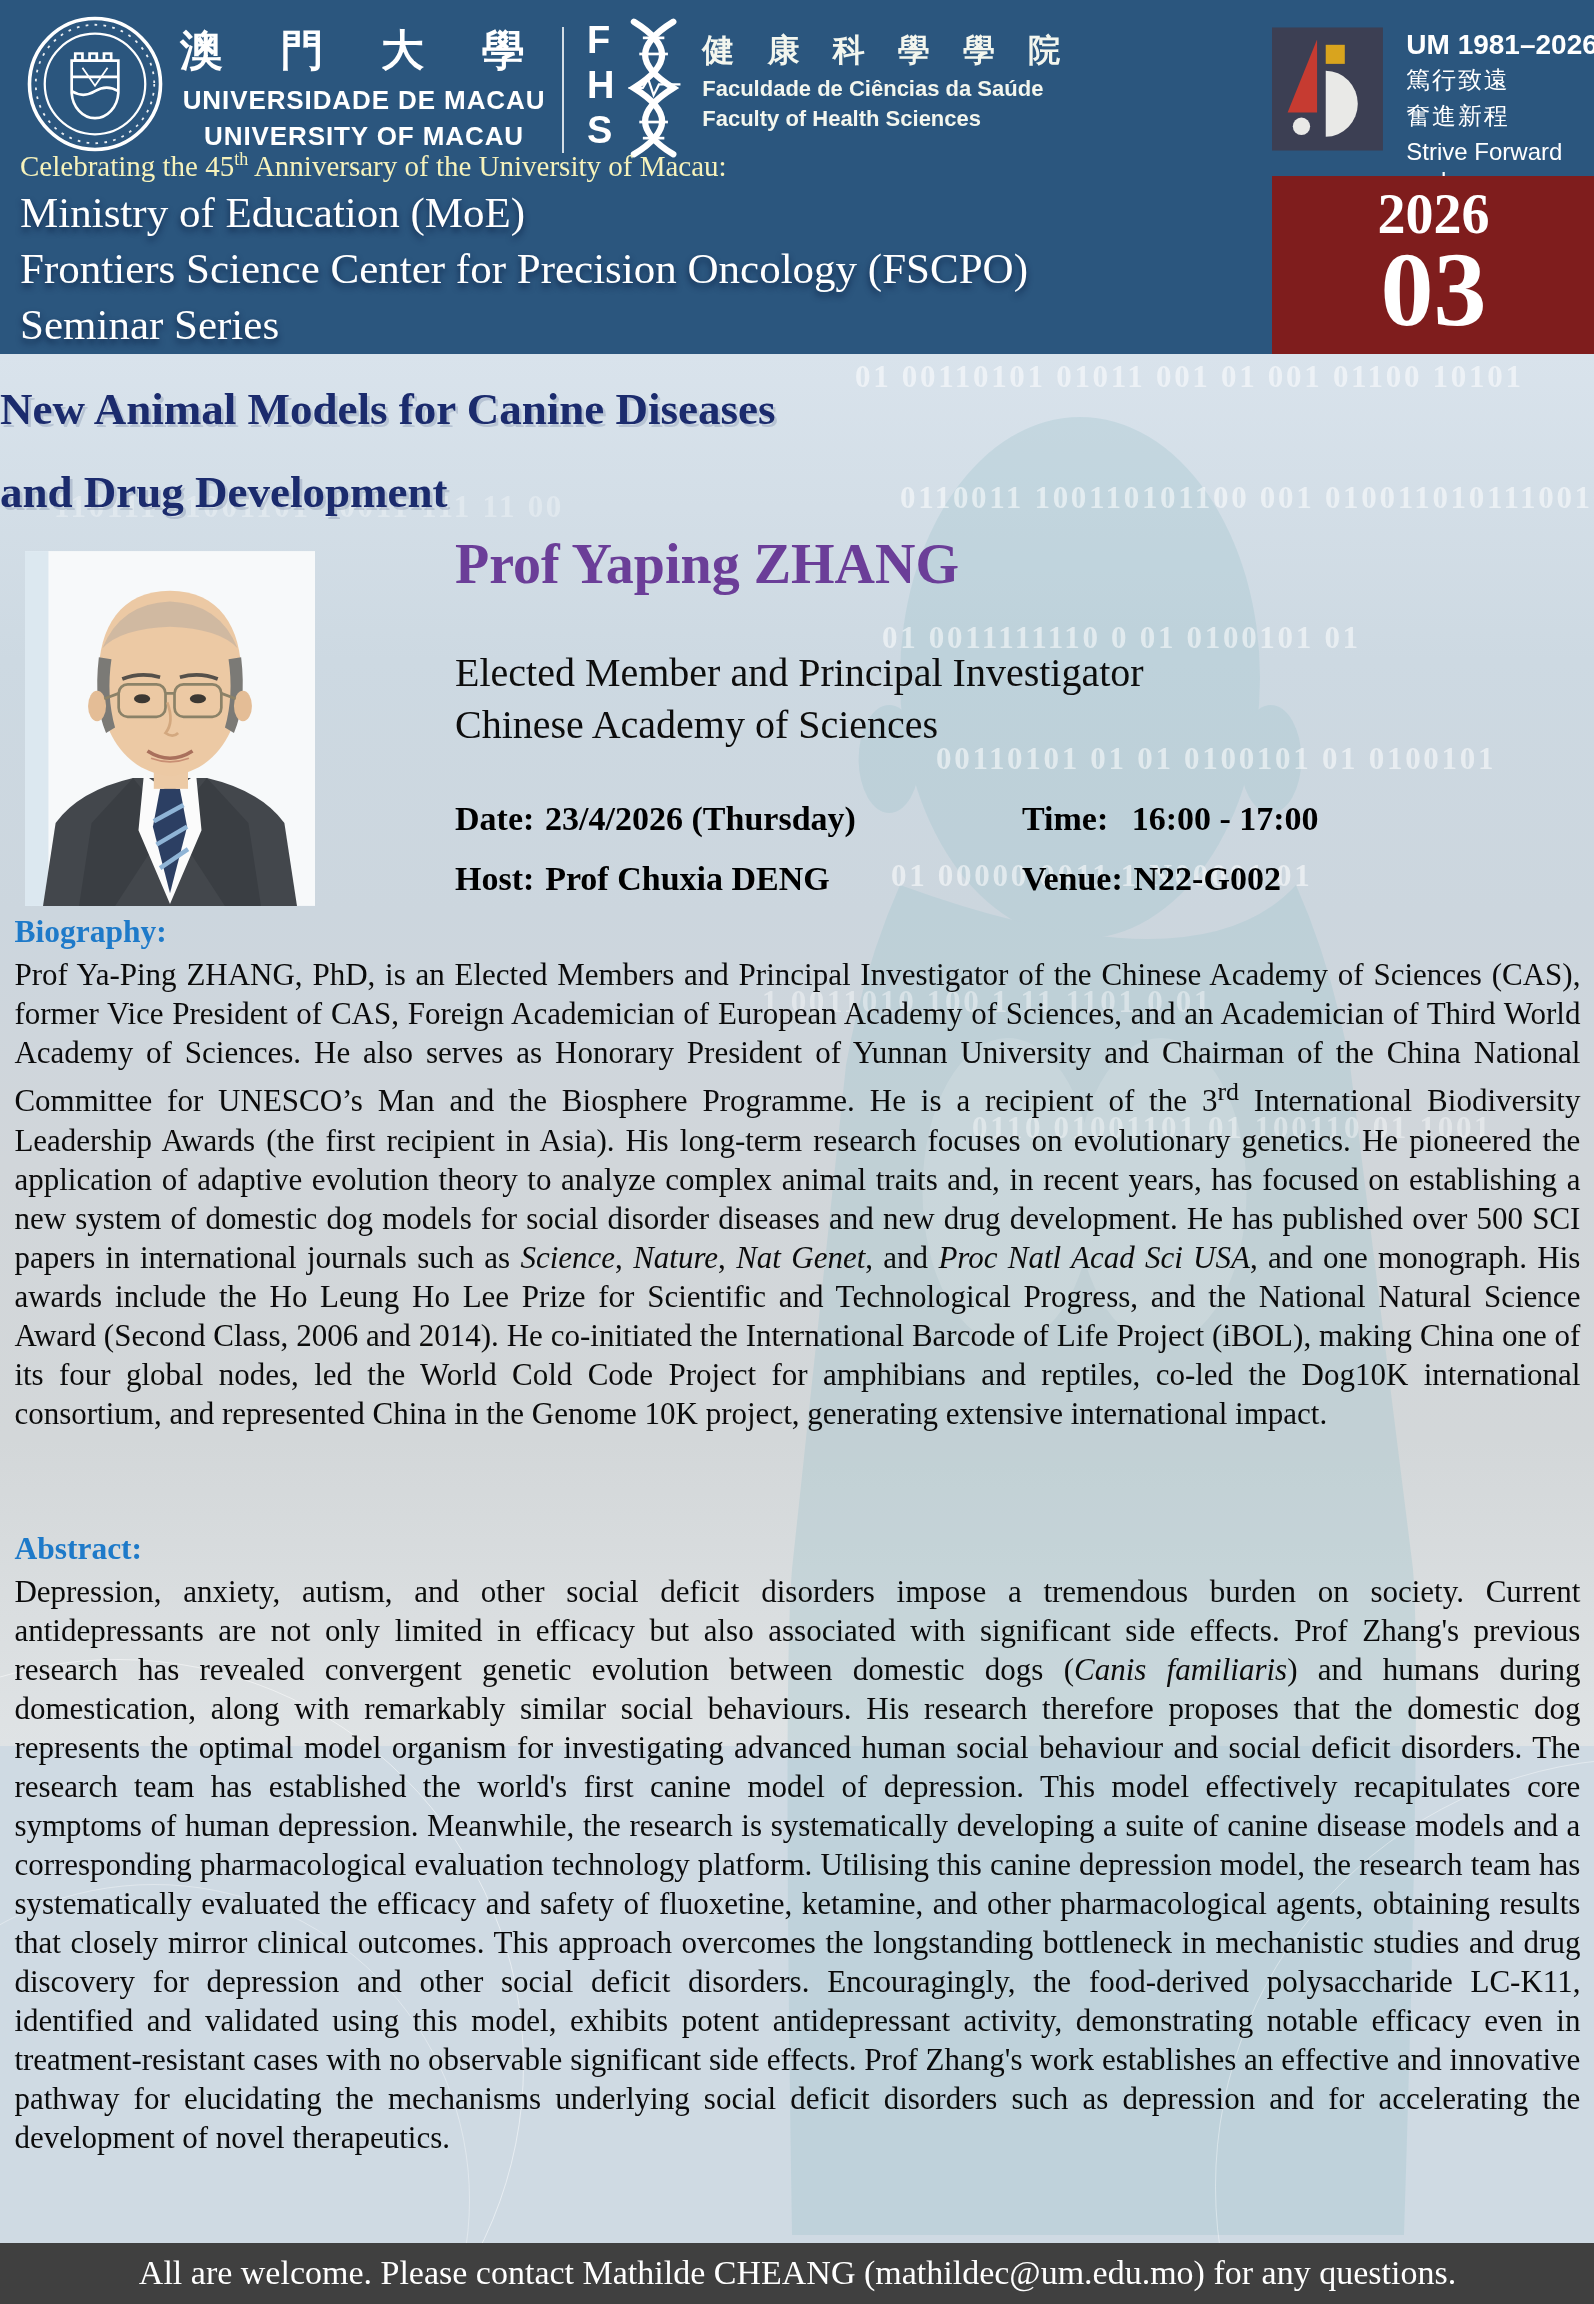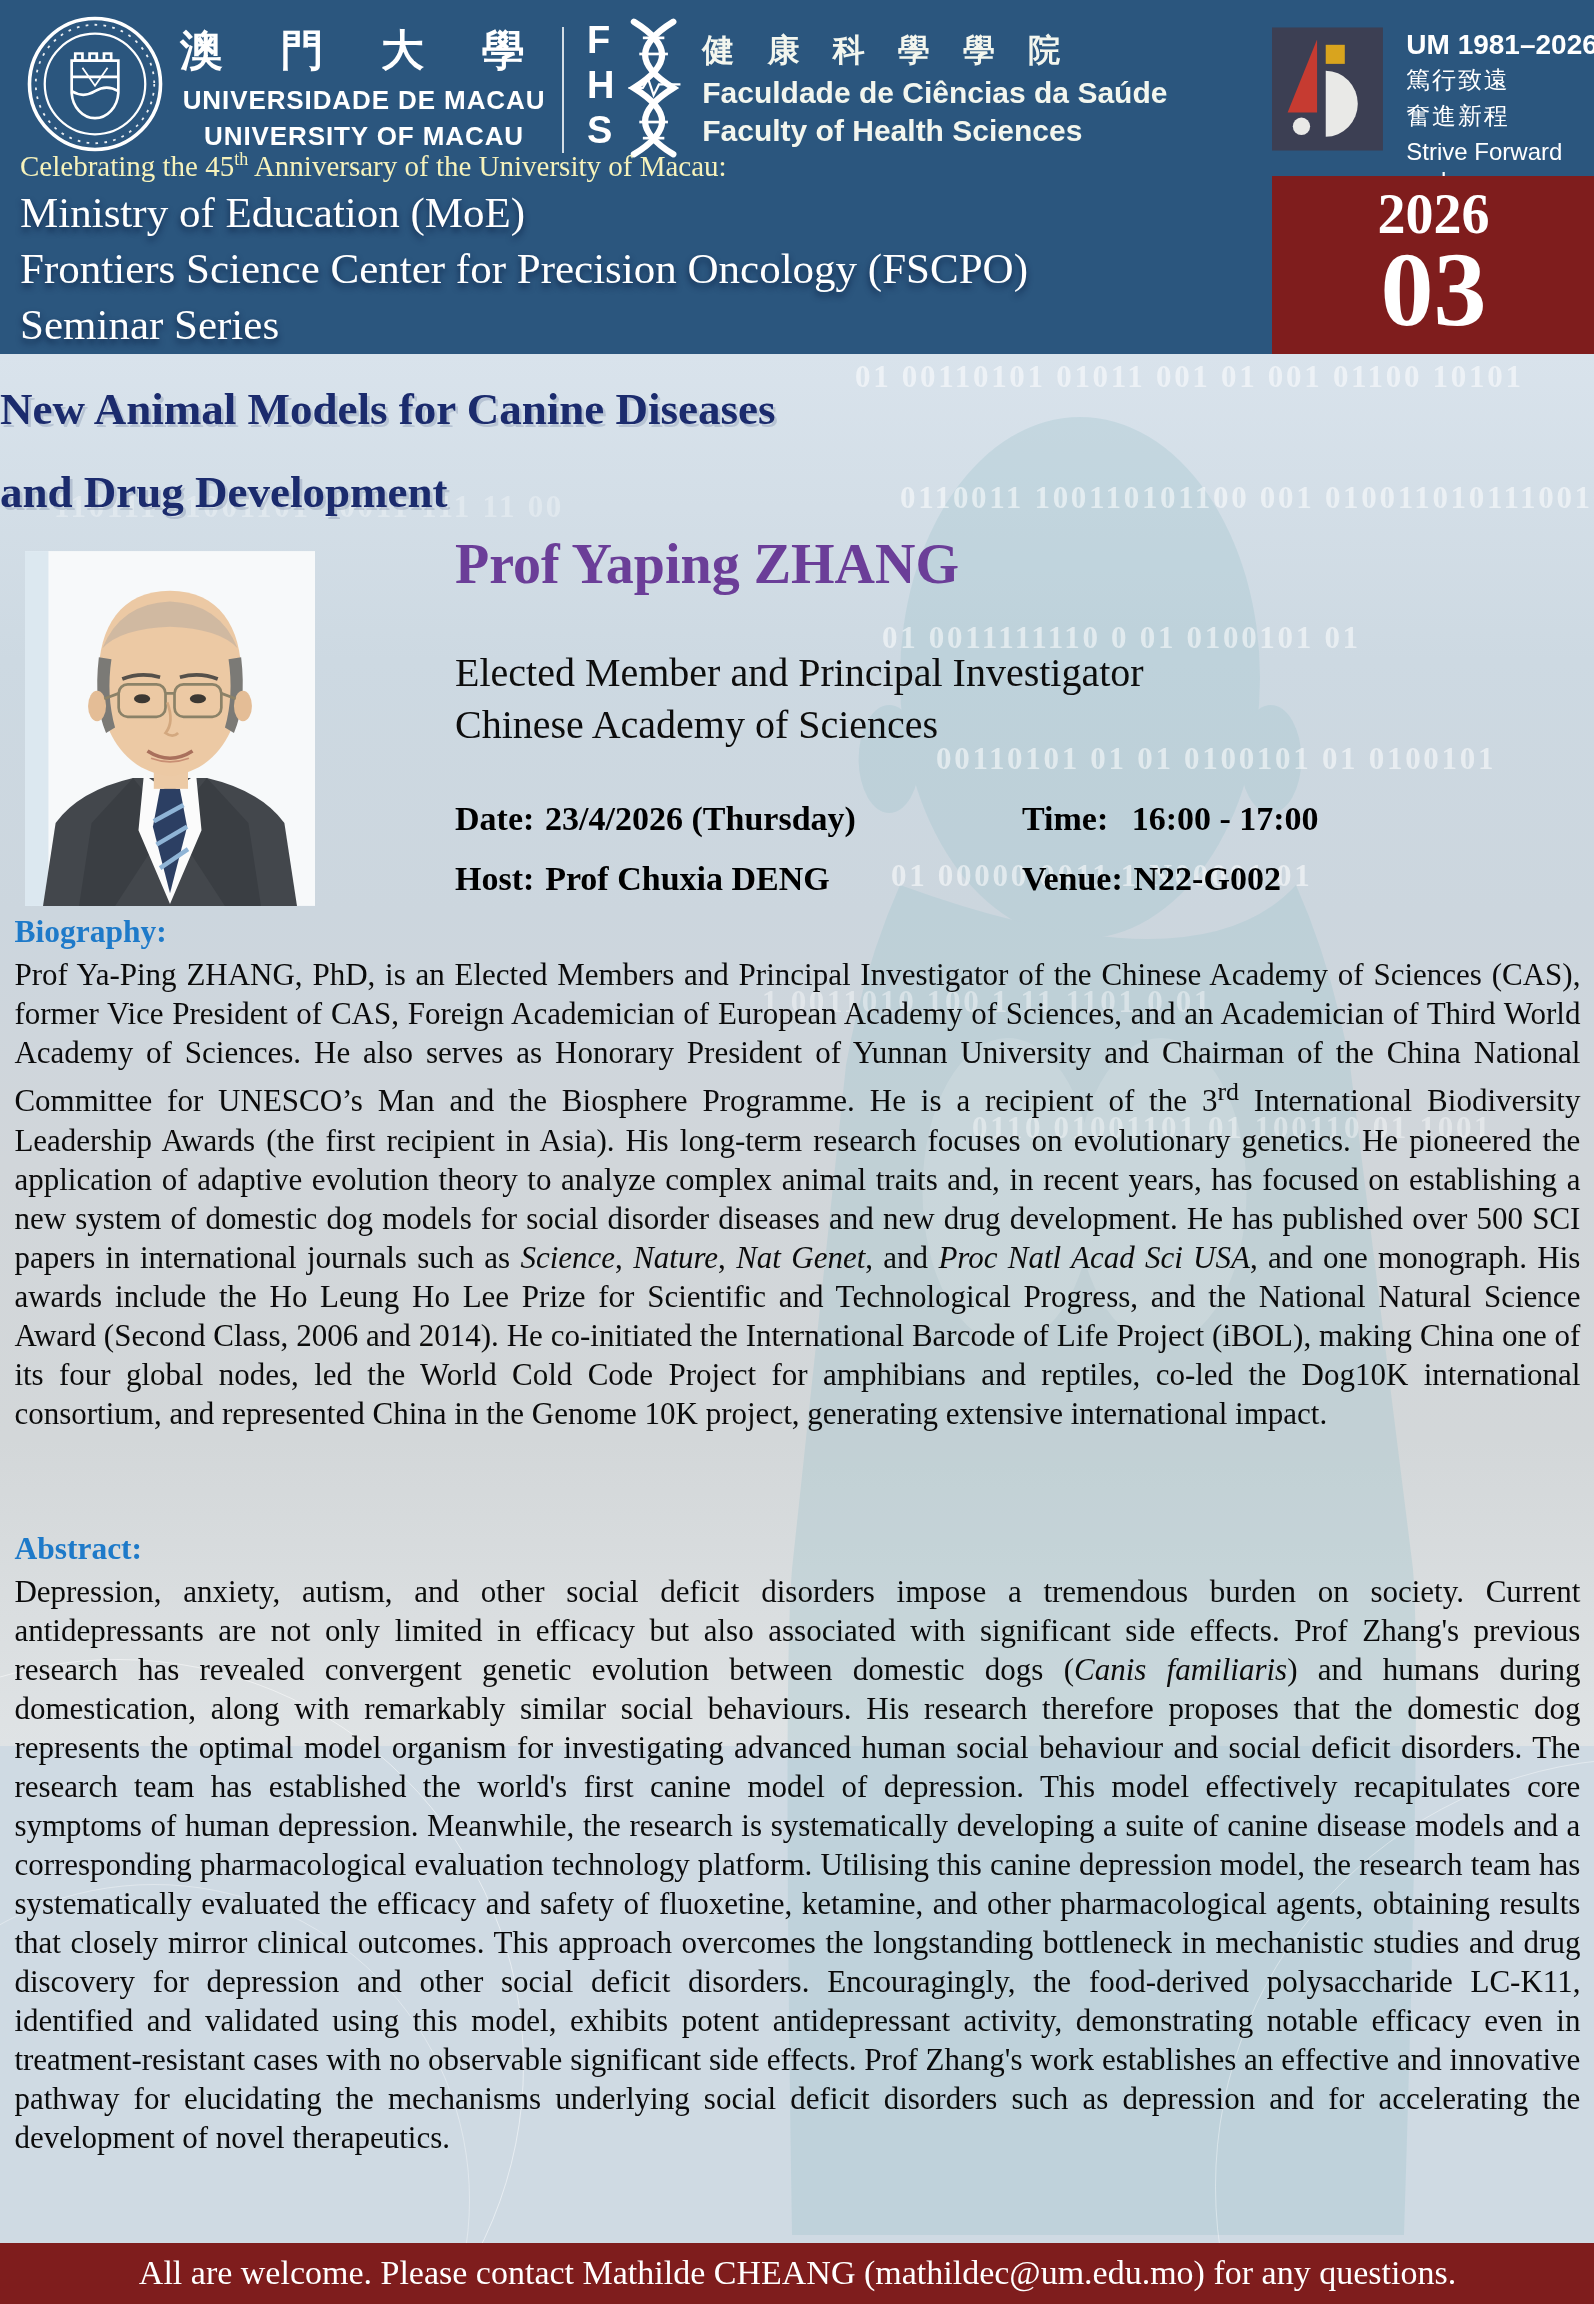--- a/index.html
+++ b/index.html
@@ -13,21 +13,21 @@
   .um-zh{font-size:43px;letter-spacing:23.4px;font-weight:bold;white-space:nowrap;}
   .um-pt,.um-en{font-family:"Liberation Sans",sans-serif;font-weight:bold;font-size:26px;
                 letter-spacing:0.9px;text-align:center;margin-top:5.4px;white-space:nowrap;}
   .hdr-divider{position:absolute;left:562px;top:27px;width:1.8px;height:126px;background:rgba(255,255,255,.8);}
   .fhs{position:absolute;left:587px;top:18px;display:flex;color:#fff;}
   .fhs-letters{font-family:"Liberation Sans",sans-serif;font-weight:bold;font-size:38px;
                line-height:45px;letter-spacing:0;}
   .dna{width:77px;height:140px;margin-left:1.8px;}
   .fhs-text{margin-left:9px;margin-top:10.8px;color:#f3f6ee;}
   .fhs-zh{font-size:32px;letter-spacing:12.6px;font-weight:bold;white-space:nowrap;}
-  .fhs-pt,.fhs-en{font-family:"Liberation Sans",sans-serif;font-weight:bold;font-size:30px;
+  .fhs-pt,.fhs-en{font-family:"Liberation Sans",sans-serif;font-weight:bold;font-size:22px;
                   margin-top:3.6px;white-space:nowrap;}
   .anniv{position:absolute;left:1272px;top:25px;display:flex;}
   .anniv-logo{width:115px;height:128px;}
   .anniv-text{margin-left:23.4px;margin-top:3.6px;color:#fff;font-family:"Liberation Sans",sans-serif;}
   .anniv-title{font-weight:bold;font-size:28px;white-space:nowrap;}
   .anniv-zh{font-size:24px;margin-top:3.6px;letter-spacing:1.8px;}
   .anniv-en{font-size:24px;line-height:29px;}
   .anniv-en.first{margin-top:5.4px;}
   .celebrating{position:absolute;left:20px;top:149px;color:#f6f2bb;font-weight:normal;font-size:29px;white-space:nowrap;}
   .celebrating sup{font-size:18px;}
@@ -61,21 +61,21 @@
   .details .lbl{margin-right:10.8px;}
   .details .time-gap{margin-right:23.4px;}
 
   .section{position:absolute;left:14.4px;width:1566px;color:#0b0b0b;}
   .bio-sec{top:560px;}
   .abs-sec{top:1177px;}
   .sec-head{color:#1e7ac9;font-weight:bold;font-size:31.5px;margin:0 0 5.4px 0;}
   .sec-body{font-size:31px;line-height:39px;text-align:justify;margin:0;}
 
   
-  .footer{position:absolute;left:0;top:2243px;width:1595px;height:61px;background:#7f1d1d;}
+  .footer{position:absolute;left:0;top:2243px;width:1595px;height:61px;background:#404040;}
   .footer-text{color:#fff;text-align:center;font-size:34px;line-height:59px;}
 </style>
 </head>
 <body>
 
 <div class="poster">
 
   <div class="header">
 
     <svg class="seal" viewBox="0 0 156 156">

